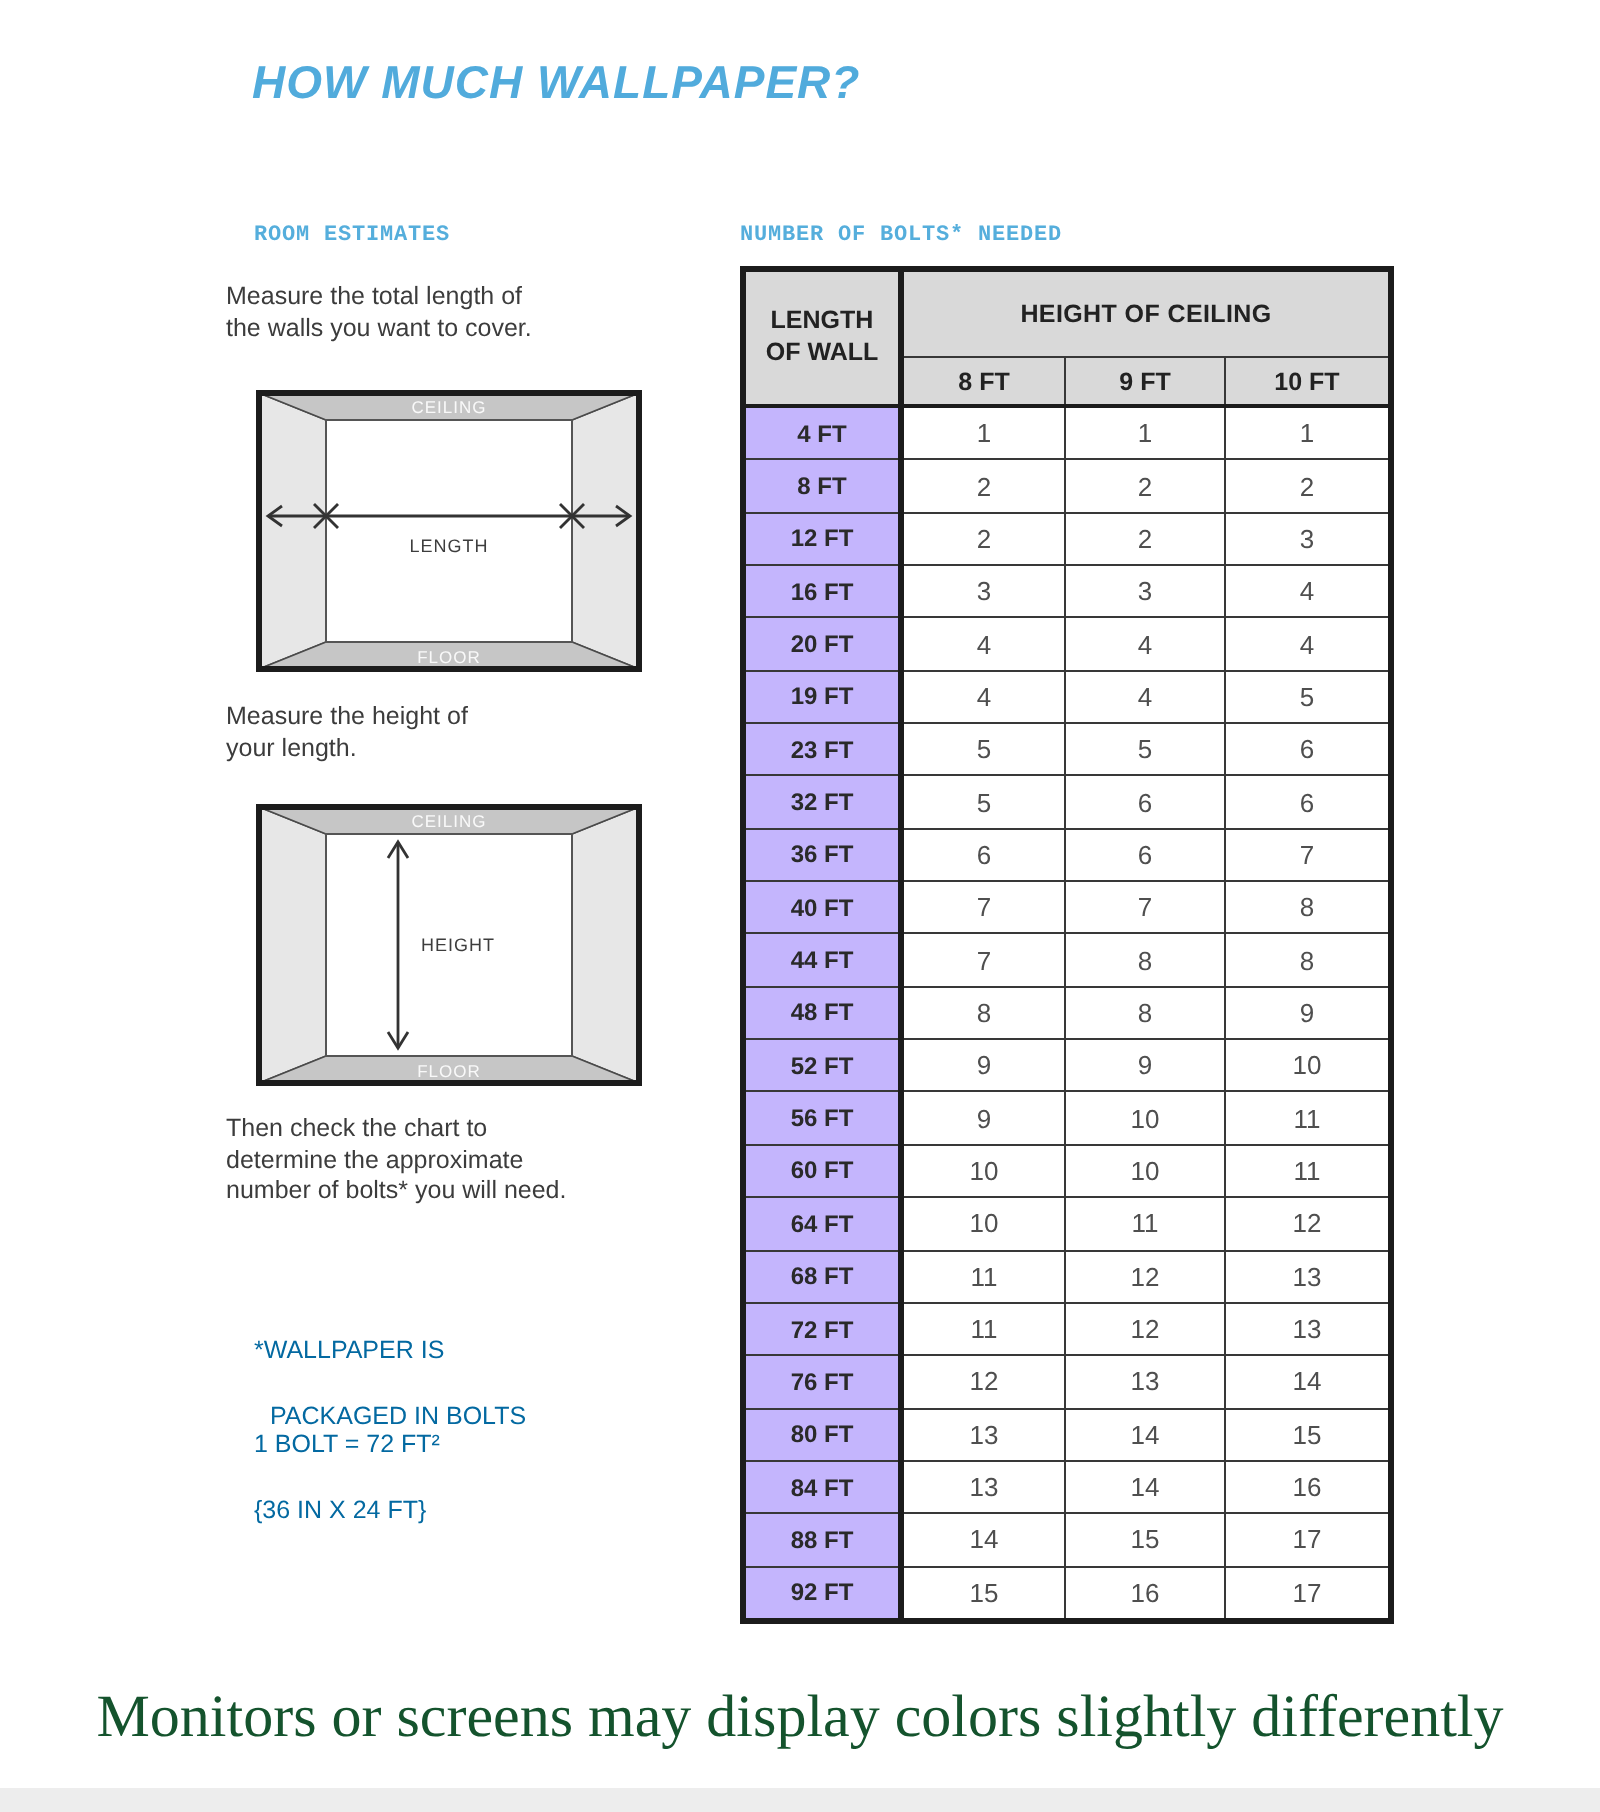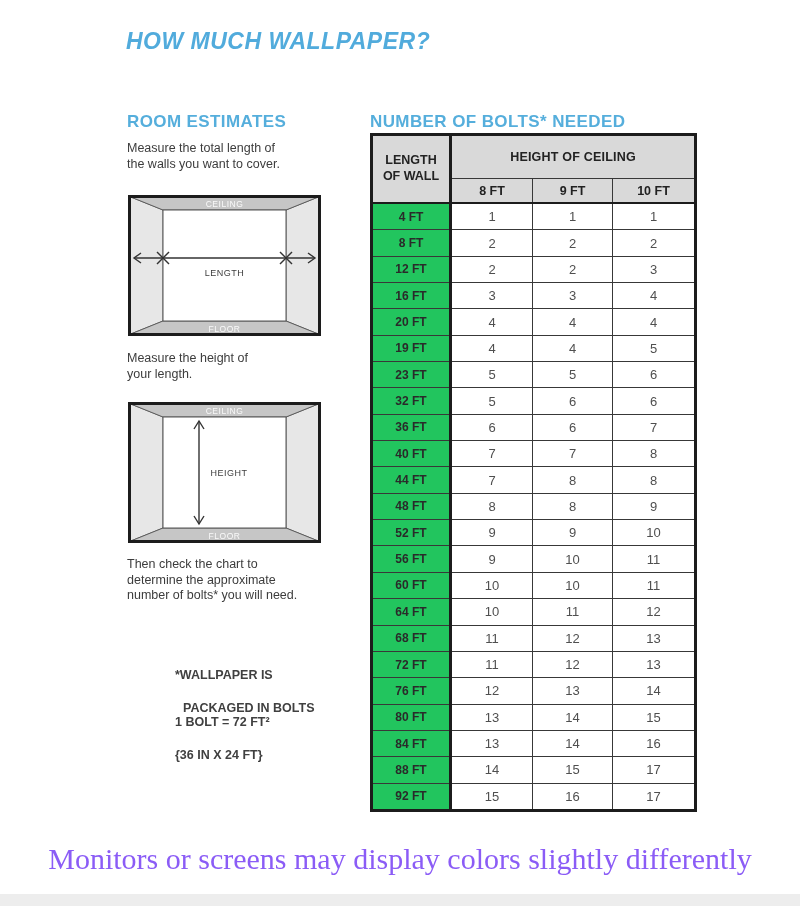--- a/index.html
+++ b/index.html
@@ -12,41 +12,41 @@
   .abs{position:absolute;}
 
   
   .main-title{
     left:126px;top:28px;
     font-size:23px;font-weight:bold;letter-spacing:.5px;
     color:#51abdc;
     font-style:italic;
   }
   .section-label{
-    font-size:17px;font-weight:bold;letter-spacing:.4px;
+    font-size:11px;font-weight:bold;letter-spacing:.4px;
     color:#55aedc;
+    font-family:Liberation Mono, monospace;
   }
   #room-estimates-label{left:127px;top:112px;}
   #bolts-heading{left:370px;top:112px;width:324px;text-align:left;}
 
   
   .step-text{
-    left:127px;
+    left:113px;
     font-size:12.5px;line-height:1.24;color:#3c3c3c;
     white-space:pre-line;
   }
   #step1{top:141px;}
   #step2{top:351px;}
   #step3{top:557px;}
 
   .footnote{
     left:127px;
-    font-size:12.5px;font-weight:bold;color:#404040;line-height:1.3;
+    font-size:12.5px;font-weight:normal;color:#0369a1;line-height:1.3;
     white-space:pre-line;
-    margin-left:48px;
   }
   #footnote1{top:651px;}
   #footnote1 .indent{padding-left:8px;}
   #footnote2{top:698px;}
 
   
   .room-svg{left:128px;width:193px;height:141px;}
   #diagram-length{top:195px;}
   #diagram-height{top:402px;}
   .room-svg text{font-family:"Liberation Sans",sans-serif;}
@@ -63,29 +63,29 @@
     padding:0;
   }
   thead th{background:#d9d9d9;color:#222;font-size:12.5px;font-weight:bold;}
   th.corner{width:79px;line-height:1.25;}
   th.group{height:42px;letter-spacing:.2px;}
   tr.subhead th{height:23px;}
   .first-col{border-right:3px solid #1c1c1c;}
   thead tr.subhead th, thead th.corner{border-bottom:2px solid #1c1c1c;}
   tbody td{height:25.35px;}
   tbody td.row-label{
-    background:#22c55e;font-weight:bold;font-size:12px;color:#2a2a2a;
+    background:#c4b5fd;font-weight:bold;font-size:12px;color:#2a2a2a;
   }
   tbody td.val{background:#ffffff;font-size:13px;color:#4f4f4f;}
 
   
   #footer-note{
     left:0;top:842px;width:800px;text-align:center;
     font-family:"Liberation Serif",serif;
-    font-size:30px;color:#8b5cf6;
+    font-size:30px;color:#14532d;
   }
   #bottom-strip{left:0;bottom:0;width:800px;height:12px;background:#ededed;}
 </style>
 </head>
 <body>
 
 <div class="abs main-title">HOW MUCH WALLPAPER?</div>
 
 <div class="abs section-label" id="room-estimates-label">ROOM ESTIMATES</div>
 <div class="abs section-label" id="bolts-heading">NUMBER OF BOLTS* NEEDED</div>

